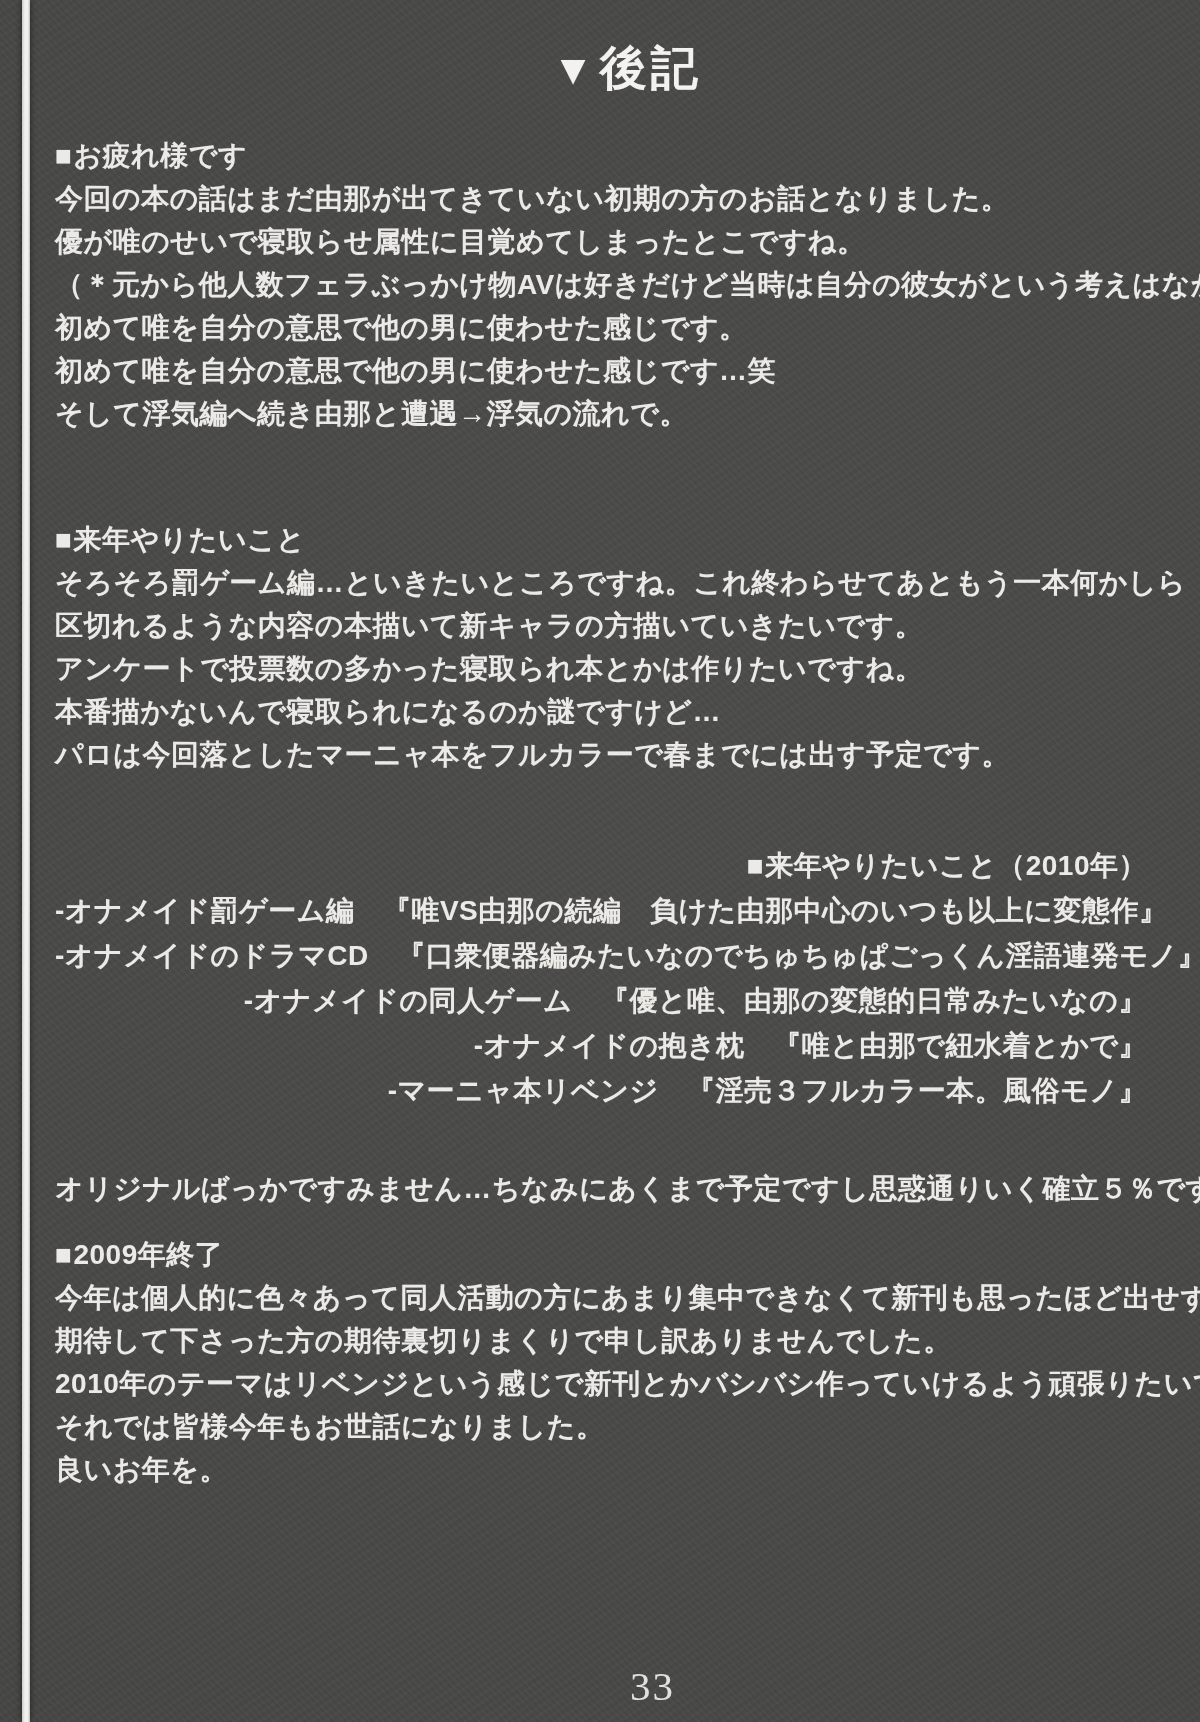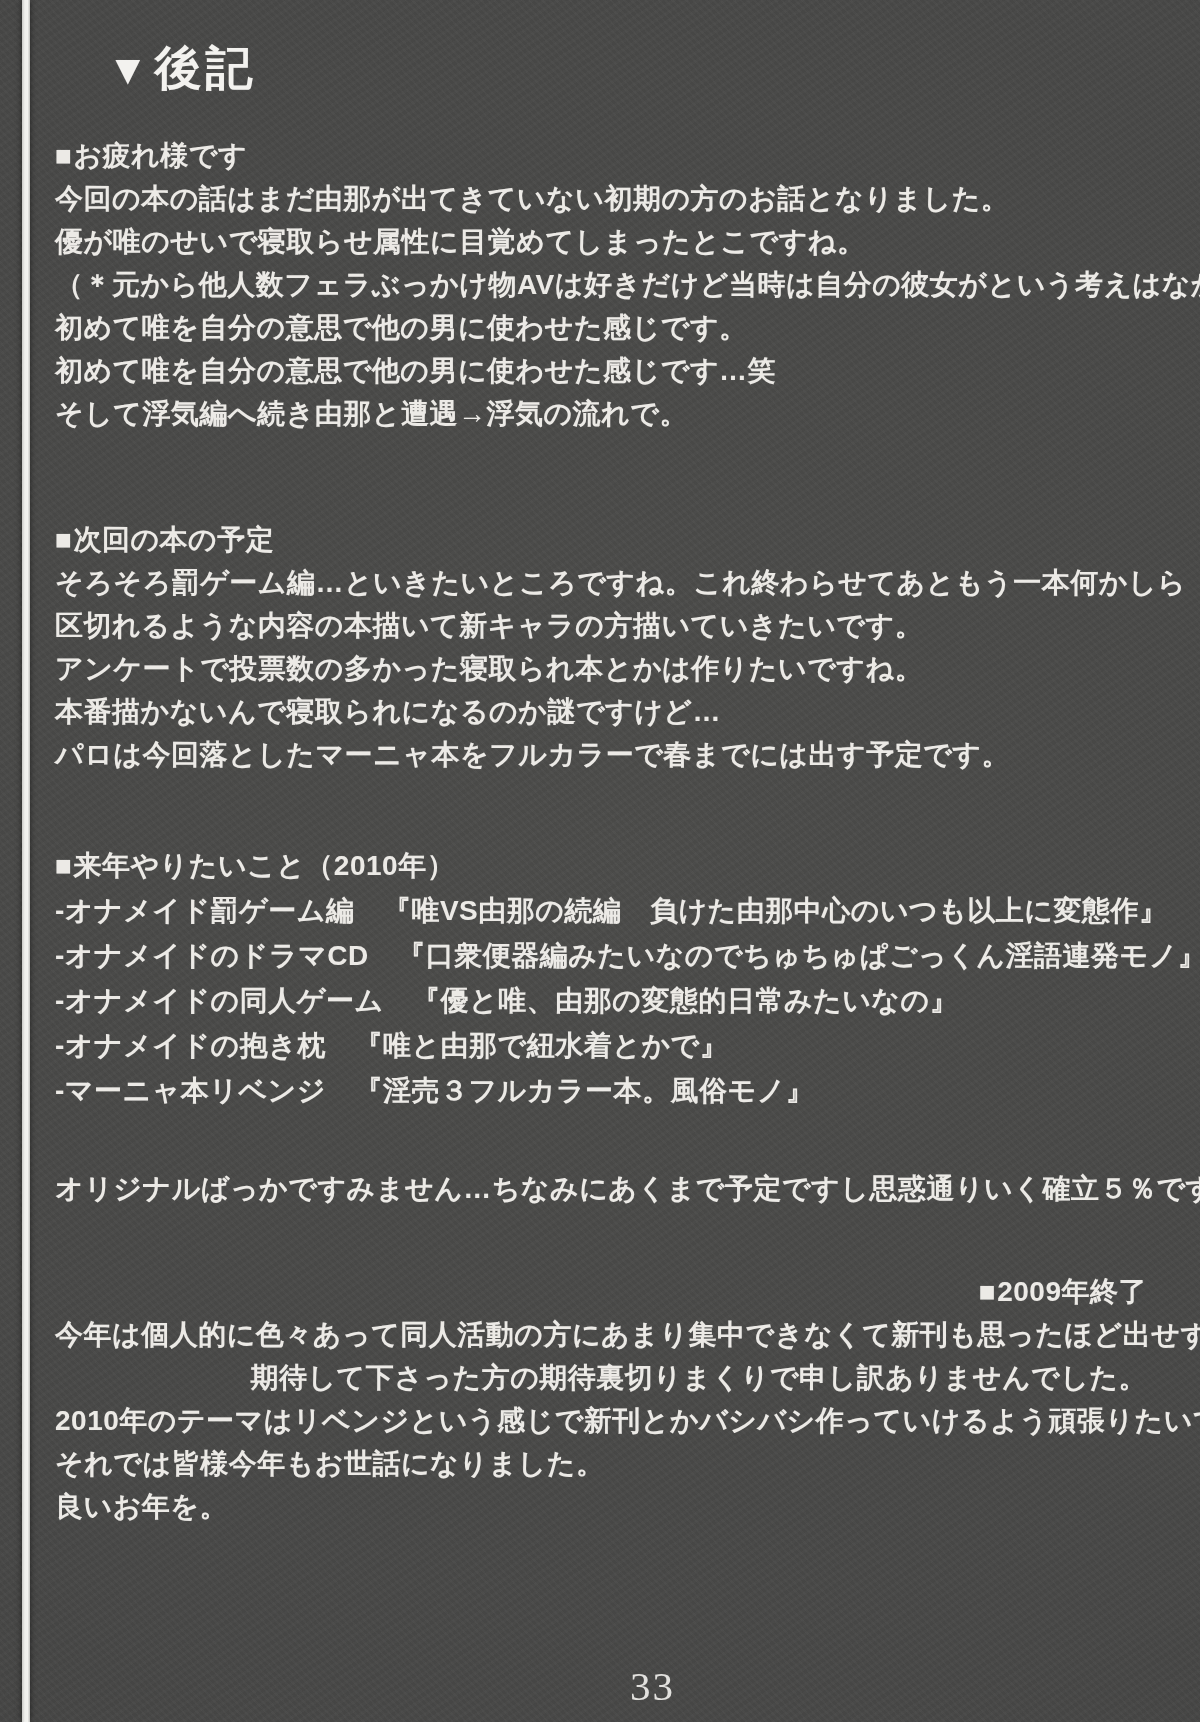--- a/index.html
+++ b/index.html
@@ -46,41 +46,42 @@
     z-index: 1;
   }
   .title {
     margin: 0 0 0 52px;
     font-size: 47px;
     line-height: 56px;
     font-weight: bold;
     color: #f3f2ef;
     letter-spacing: 4px;
     text-shadow: 0 0 1px rgba(255,255,255,0.25);
+    text-align: center;
   }
   .title .tri {
     font-size: 42px;
     margin-right: 2px;
   }
   .section { margin: 0; font-weight: bold; }
   .sec-1 { margin-top: 36px; }
   .sec-2 { margin-top: 83px; }
   .sec-3 { margin-top: 67px; }
   .sec-4 { margin-top: 54px; }
-  .sec-5 { margin-top: 60px; text-align: right; }
+  .sec-5 { margin-top: 23px; }
   .sec-6 { }
   .heading, .line {
     font-size: 28px;
     line-height: 43px;
     letter-spacing: 0.5px;
     white-space: nowrap;
     color: #eceae6;
     text-shadow: 0 0 1px rgba(255,255,255,0.18);
   }
-  .sec-3 .heading, .sec-3 .line { line-height: 45px; }
+  .sec-3 .heading, .sec-3 .line { line-height: 45px; text-align: right; }
   .heading .bullet {
     margin-right: 1px;
   }
   .page-number {
     position: absolute;
     left: 630px;
     top: 1662px;
     font-family: "Liberation Serif", "DejaVu Serif", serif;
     font-size: 41px;
     color: #e2e1de;
@@ -102,21 +103,21 @@
       <div class="heading"><span class="bullet">■</span><span>お疲れ様です</span></div>
       <div class="line">今回の本の話はまだ由那が出てきていない初期の方のお話となりました。</div>
       <div class="line">優が唯のせいで寝取らせ属性に目覚めてしまったとこですね。</div>
       <div class="line">（＊元から他人数フェラぶっかけ物AVは好きだけど当時は自分の彼女がという考えはなかった）</div>
       <div class="line">初めて唯を自分の意思で他の男に使わせた感じです。</div>
       <div class="line">初めて唯を自分の意思で他の男に使わせた感じです…笑</div>
       <div class="line">そして浮気編へ続き由那と遭遇→浮気の流れで。</div>
     </div>
 
     <div class="section sec-2">
-      <div class="heading"><span class="bullet">■</span><span>次回の本の予定</span></div>
+      <div class="heading"><span class="bullet">■</span><span>来年やりたいこと</span></div>
       <div class="line">そろそろ罰ゲーム編…といきたいところですね。これ終わらせてあともう一本何かしら</div>
       <div class="line">区切れるような内容の本描いて新キャラの方描いていきたいです。</div>
       <div class="line">アンケートで投票数の多かった寝取られ本とかは作りたいですね。</div>
       <div class="line">本番描かないんで寝取られになるのか謎ですけど…</div>
       <div class="line">パロは今回落としたマーニャ本をフルカラーで春までには出す予定です。</div>
     </div>
 
     <div class="section sec-3">
       <div class="heading"><span class="bullet">■</span><span>来年やりたいこと（2010年）</span></div>
       <div class="line">-オナメイド罰ゲーム編　『唯VS由那の続編　負けた由那中心のいつも以上に変態作』</div>

